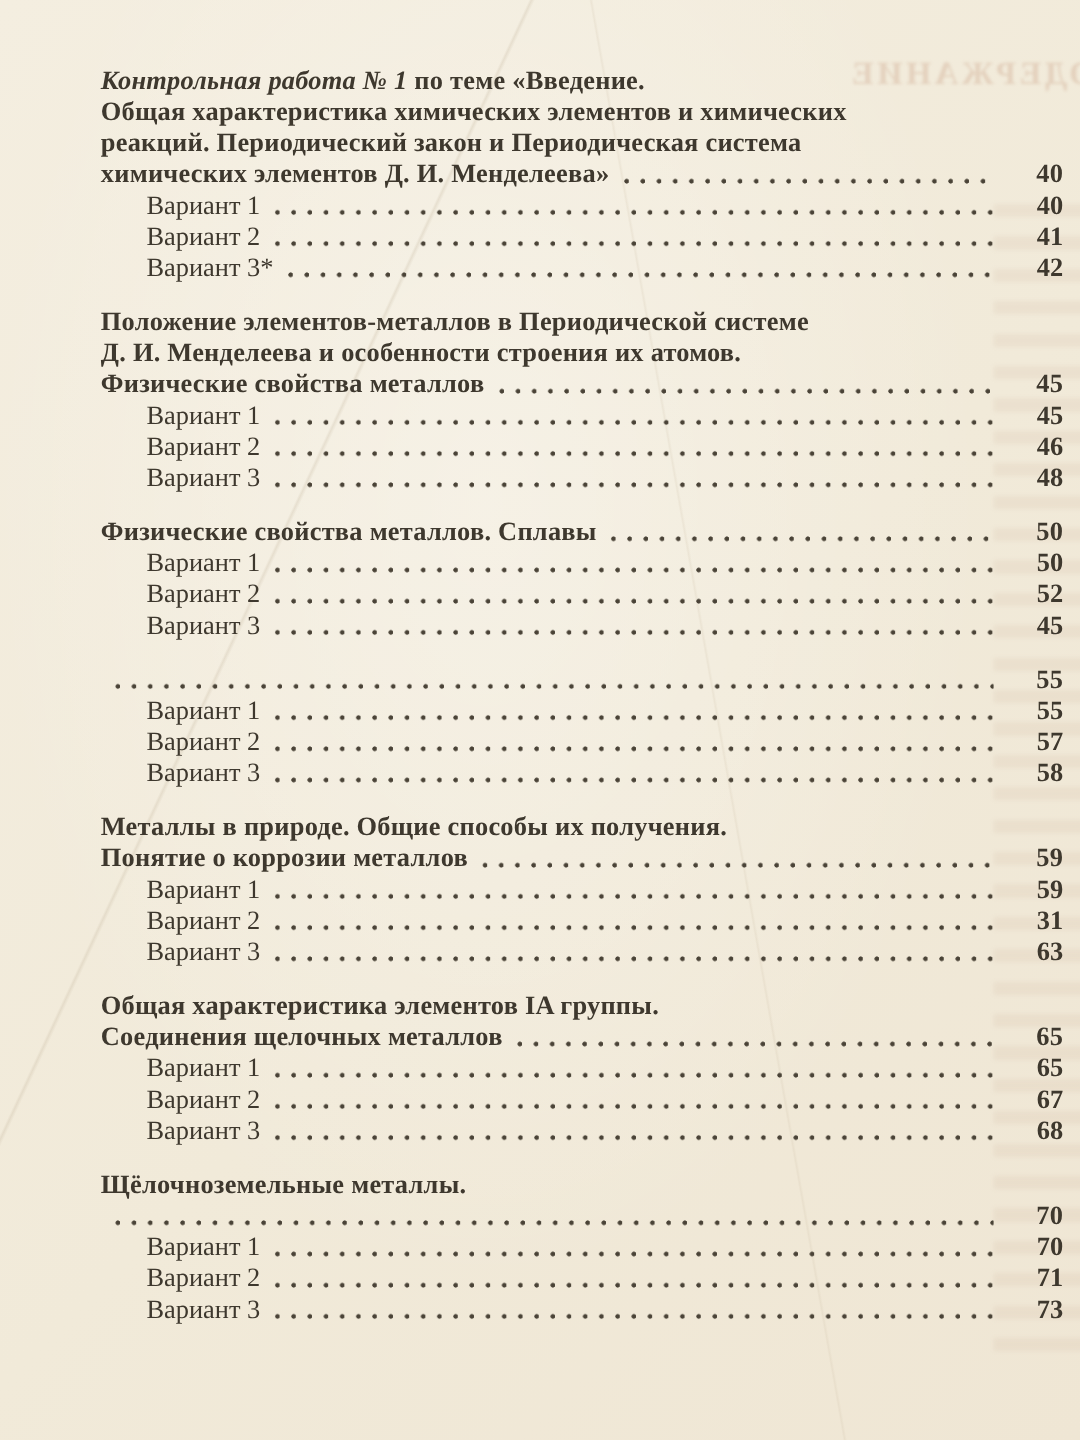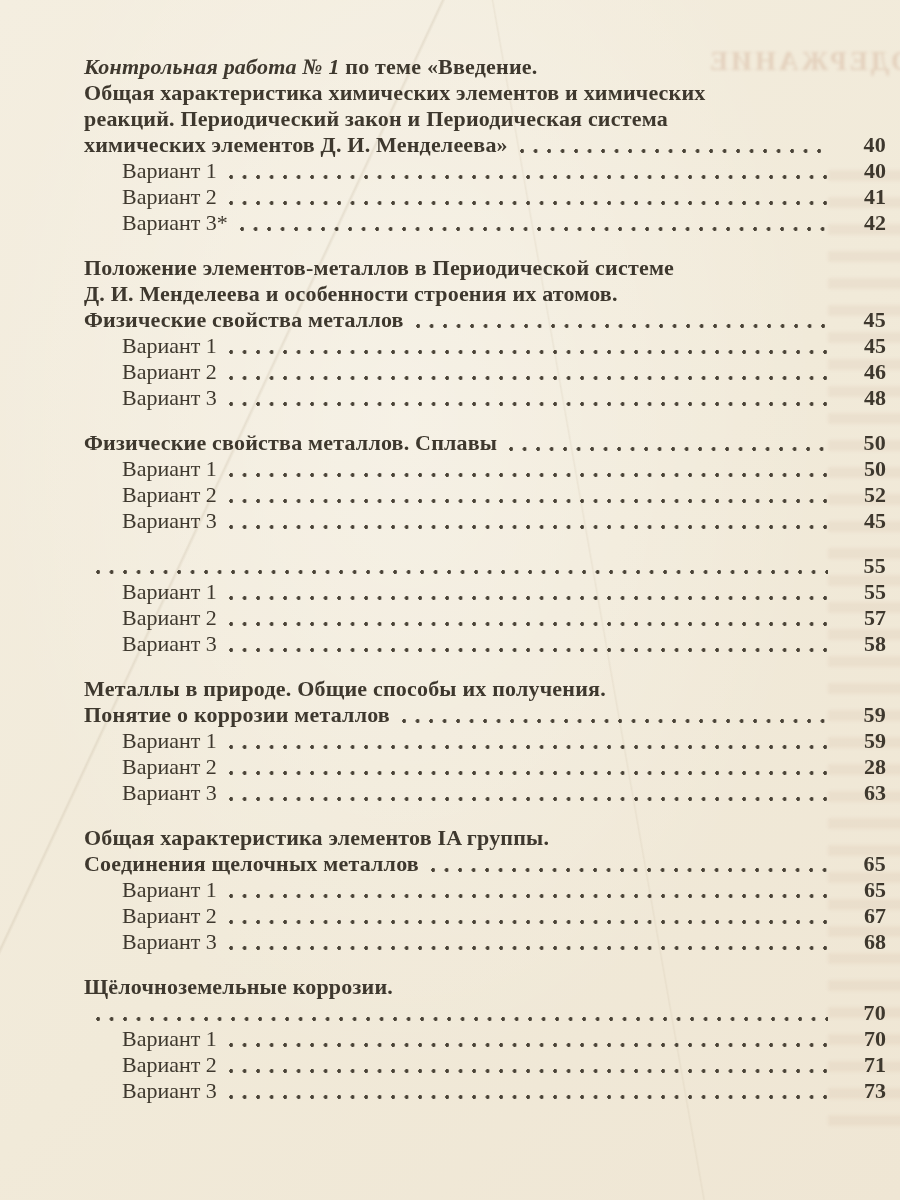--- a/index.html
+++ b/index.html
@@ -207,21 +207,21 @@
           <span class="pg">59</span>
         </div>
         <div class="line row variant">
           <span class="vlabel">Вариант 1</span>
           <span class="leader"></span>
           <span class="pg">59</span>
         </div>
         <div class="line row variant">
           <span class="vlabel">Вариант 2</span>
           <span class="leader"></span>
-          <span class="pg">28</span>
+          <span class="pg">31</span>
         </div>
         <div class="line row variant">
           <span class="vlabel">Вариант 3</span>
           <span class="leader"></span>
           <span class="pg">63</span>
         </div>
       </section>
       <section class="toc-section">
         <div class="line head"><span class="htxt"><span>Общая характеристика элементов IA группы.</span></span></div>
         <div class="line head row">
@@ -239,21 +239,21 @@
           <span class="leader"></span>
           <span class="pg">67</span>
         </div>
         <div class="line row variant">
           <span class="vlabel">Вариант 3</span>
           <span class="leader"></span>
           <span class="pg">68</span>
         </div>
       </section>
       <section class="toc-section">
-        <div class="line head"><span class="htxt"><span>Щёлочноземельные коррозии.</span></span></div>
+        <div class="line head"><span class="htxt"><span>Щёлочноземельные металлы.</span></span></div>
         <div class="line head row">
           <span class="leader"></span>
           <span class="pg">70</span>
         </div>
         <div class="line row variant">
           <span class="vlabel">Вариант 1</span>
           <span class="leader"></span>
           <span class="pg">70</span>
         </div>
         <div class="line row variant">

